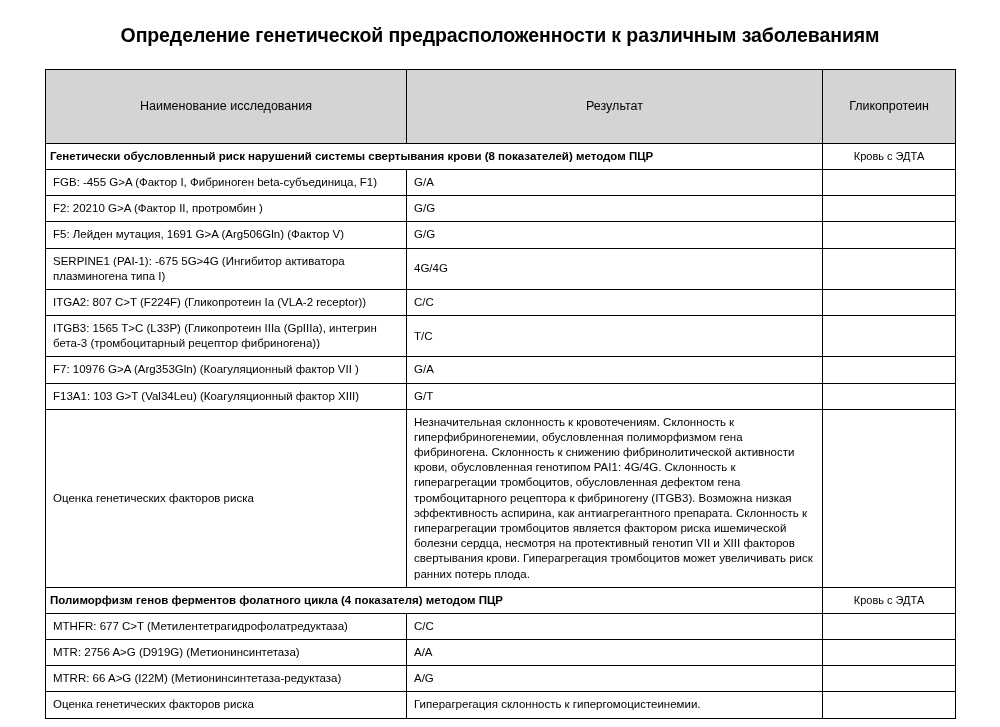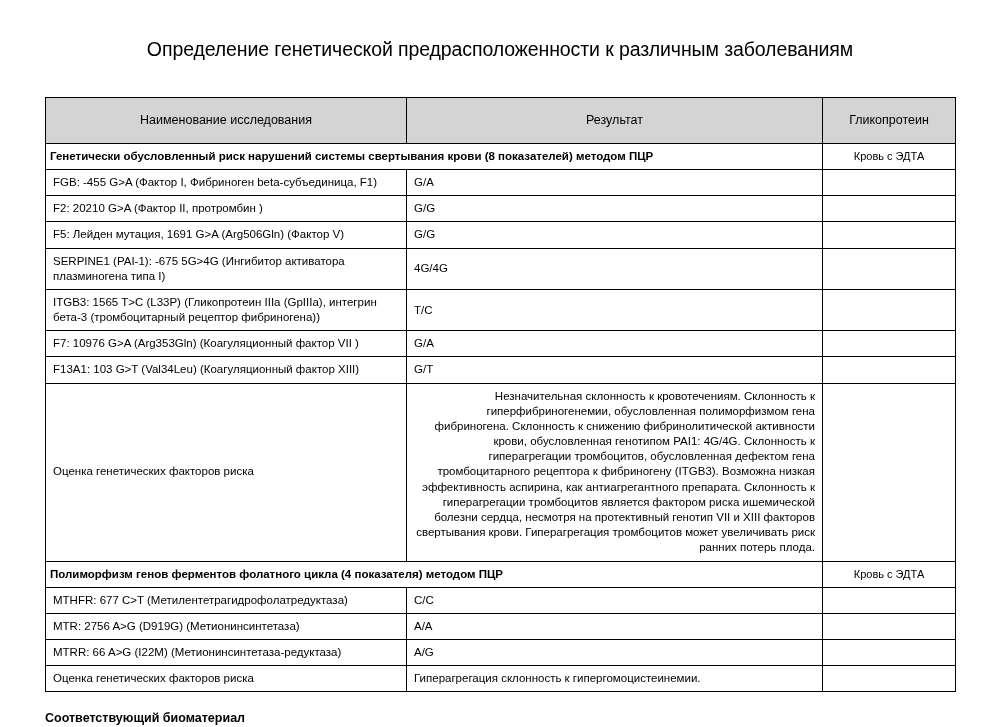--- a/index.html
+++ b/index.html
@@ -15,25 +15,25 @@
     -webkit-font-smoothing: antialiased;
   }
   .page {
     position: relative;
     width: 1000px;
     height: 727px;
     box-sizing: border-box;
     padding: 0 45px;
   }
   .doc-title {
-    margin: 14px;
+    margin: 0;
     padding-top: 24px;
     padding-bottom: 22px;
     font-size: 19.5px;
-    font-weight: normal;
+    font-weight: bold;
     text-align: center;
     letter-spacing: -0.1px;
     line-height: 1.2;
   }
 
   
   table.results {
     width: 910px;
     border-collapse: collapse;
     table-layout: fixed;
@@ -49,21 +49,21 @@
     vertical-align: top;
     font-size: 11.5px;
     line-height: 1.32;
     padding: 5px 7px;
   }
   table.results thead th {
     background: #d4d4d4;
     text-align: center;
     font-weight: normal;
     font-size: 12.5px;
-    padding: 14px 6px;
+    padding: 28px 6px;
     vertical-align: middle;
   }
   
   tr.section td.sec-title {
     font-weight: bold;
     font-size: 11.5px;
     padding: 5px 5px 5px 4px;
     vertical-align: middle;
   }
   tr.section td.sec-bio {
@@ -87,21 +87,20 @@
   tr.tall td.value { vertical-align: middle; }
 
   td.summary-label {
     vertical-align: middle;
     padding-left: 21px;
   }
   td.summary-text {
     vertical-align: middle;
     line-height: 1.42;
     padding: 7px 7px 7px 7px;
-    text-align: right;
   }
   tr.bigblock td.summary-label,
   tr.bigblock td.summary-text { vertical-align: middle; }
 
   
   .bio-heading {
     margin: 0;
     padding-top: 19px;
     padding-bottom: 9px;
     font-size: 12.5px;
@@ -148,20 +147,25 @@
       <tr>
         <td class="analyte">F5: Лейден мутация, 1691 G&gt;A (Arg506Gln) (Фактор V)</td>
         <td class="value">G/G</td>
         <td class="bio-empty"></td>
       </tr>
       <tr class="tall">
         <td class="analyte">SERPINE1 (PAI-1): -675 5G&gt;4G (Ингибитор активатора плазминогена типа I)</td>
         <td class="value">4G/4G</td>
         <td class="bio-empty"></td>
       </tr>
+      <tr>
+        <td class="analyte">ITGA2: 807 C&gt;T (F224F) (Гликопротеин Ia (VLA-2 receptor))</td>
+        <td class="value">C/C</td>
+        <td class="bio-empty"></td>
+      </tr>
       <tr class="tall">
         <td class="analyte">ITGB3: 1565 T&gt;C (L33P) (Гликопротеин IIIa (GpIIIa), интегрин бета-3  (тромбоцитарный рецептор фибриногена))</td>
         <td class="value">T/C</td>
         <td class="bio-empty"></td>
       </tr>
       <tr>
         <td class="analyte">F7: 10976 G&gt;A (Arg353Gln) (Коагуляционный фактор VII )</td>
         <td class="value">G/A</td>
         <td class="bio-empty"></td>
       </tr>

